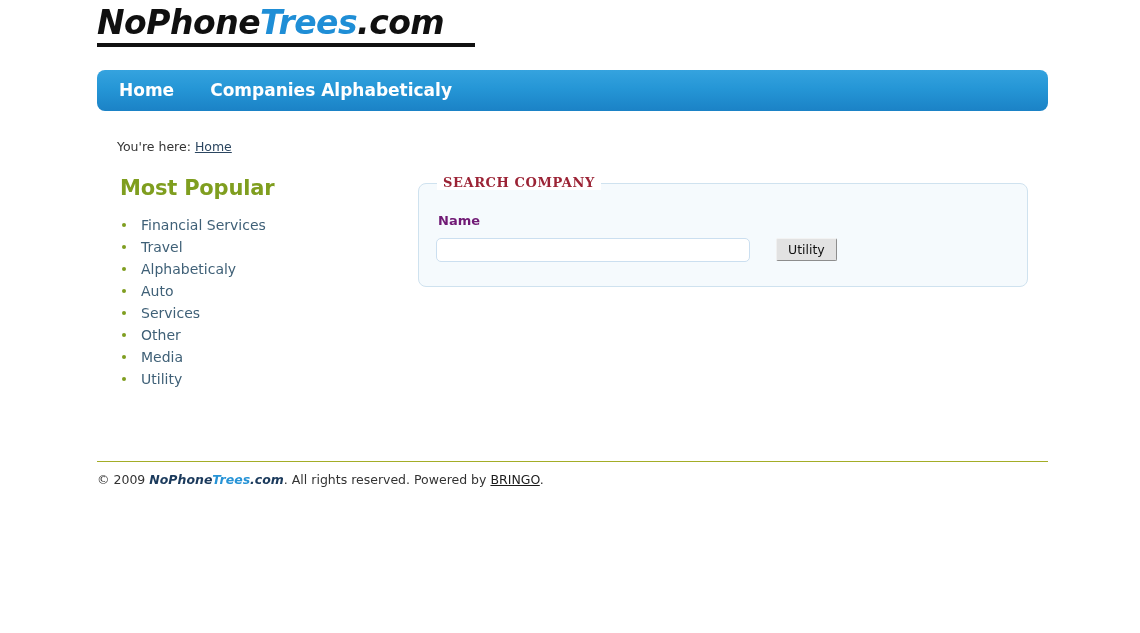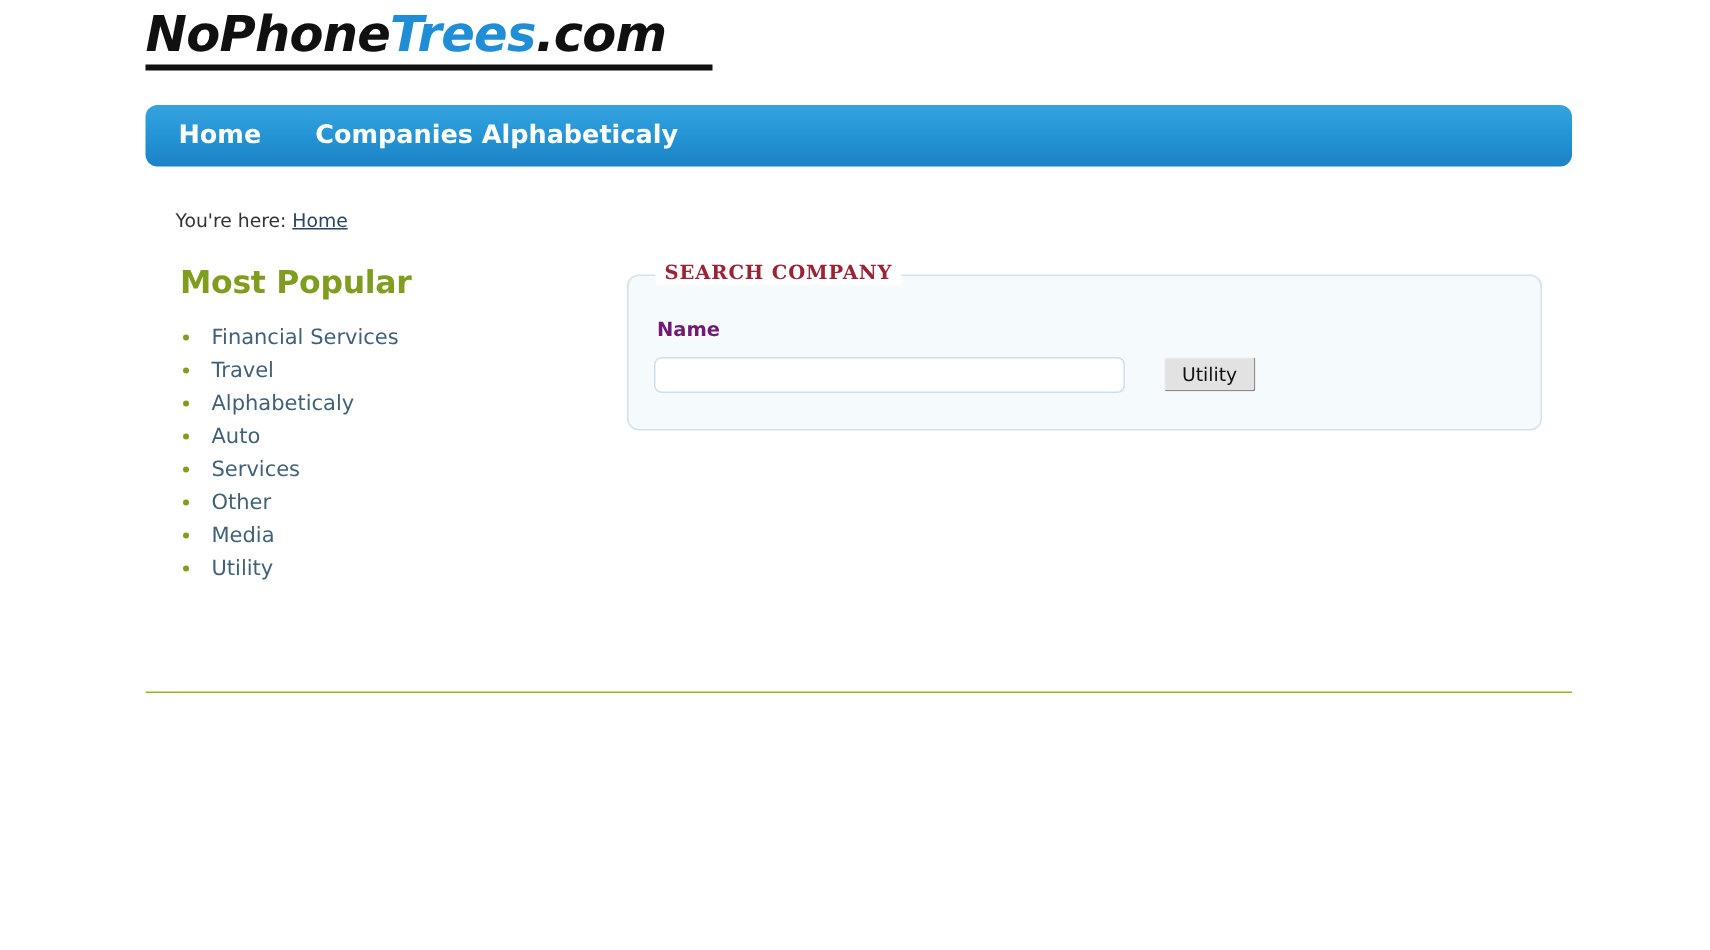--- a/index.html
+++ b/index.html
@@ -256,14 +256,15 @@
   </div>
 
   <div class="search-box">
     <div class="search-legend">SEARCH COMPANY</div>
     <div class="field-label">Name</div>
     <input class="name-input" type="text" placeholder="" style="">
     <button class="search-button">Utility</button>
   </div>
 
   <div class="footer-rule"></div>
+  <div class="footer-text"><span>© 2009</span> <span class="footer-logo"><span class="seg-dark">NoPhone</span><span class="seg-blue">Trees</span><span class="seg-dark">.com</span></span><span>. All rights reserved. Powered by</span> <a href="#">BRINGO</a><span>.</span></div>
 
 </div>
 
 </body></html>

